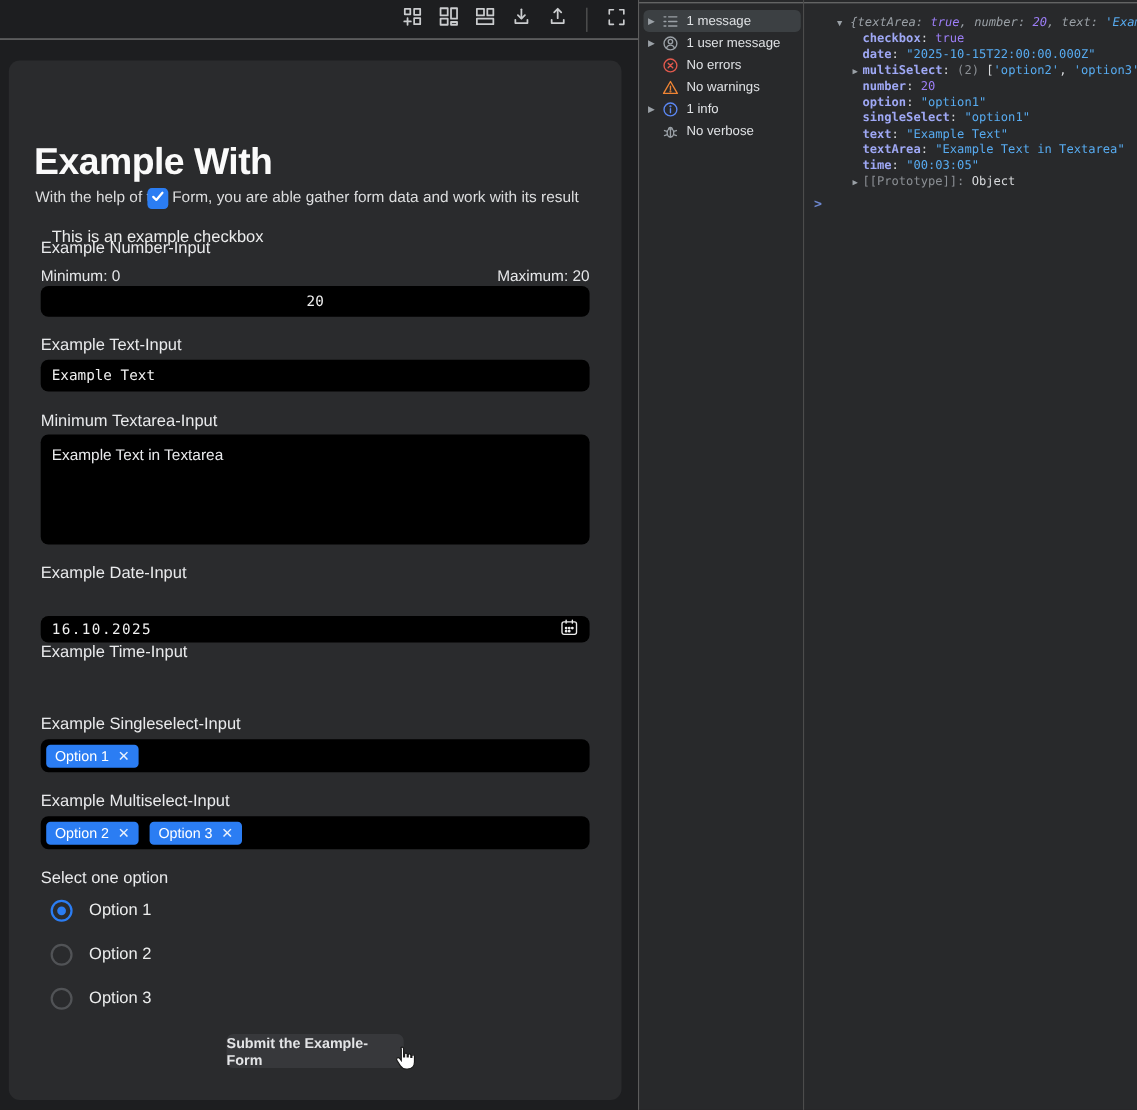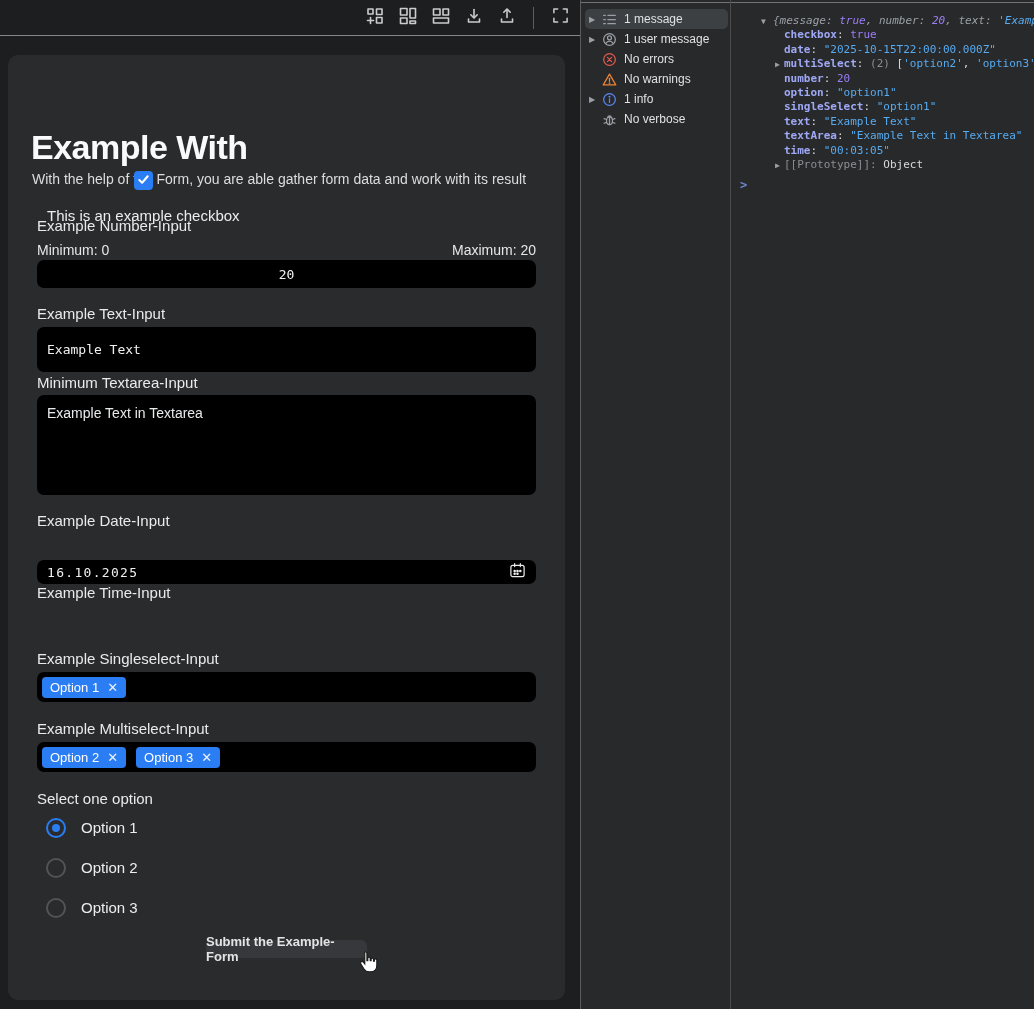--- a/index.html
+++ b/index.html
@@ -41,21 +41,21 @@
   .chip{background:#2b7df3;color:#fff;font-size:13px;height:21px;display:flex;
         align-items:center;gap:8px;padding:0 8px;border-radius:4px;}
   .chip .x{font-size:13px;opacity:.9;cursor:pointer;}
   .radio-row{position:absolute;left:38px;display:flex;align-items:center;gap:15px;height:21px;}
   .radio{width:20px;height:20px;border-radius:50%;position:relative;flex:0 0 20px;}
   .radio.on{border:2.5px solid #2b7df3;}
   .radio.on::after{content:"";position:absolute;width:8px;height:8px;border-radius:50%;
                    background:#2b7df3;left:50%;top:50%;transform:translate(-50%,-50%);}
   .radio.off{border:2px solid #515356;}
   .radio-label{font-size:15px;color:#eceded;}
-  .submit{position:absolute;left:198px;top:885px;width:161px;height:18px;background:#37383b;
+  .submit{position:absolute;left:198px;top:885px;width:161px;height:31px;background:#37383b;
           border-radius:6px;color:#e3e4e6;font-size:13px;font-weight:bold;
           display:flex;align-items:center;justify-content:center;cursor:pointer;}
   .in-icon svg{stroke:#ececec;fill:none;stroke-width:1.3;stroke-linecap:round;}
 
   
   .right-pane{flex:1;background:#28292b;position:relative;display:flex;
               border-left:1px solid #5c5c5c;}
   .top-line{position:absolute;top:2px;left:0;right:0;height:1px;background:#737373;}
   .sidebar{flex:0 0 149px;width:149px;padding-top:9px;}
   .s-row{height:20px;display:flex;align-items:center;margin:0 2px 0 4px;
@@ -154,21 +154,21 @@
       <div class="f-label" style="top:162px">Example Number-Input</div>
       <div class="minmax">
         <span>Minimum: 0</span>
         <span>Maximum: 20</span>
       </div>
       <div class="input center" style="top:205px;height:28px">
         <span>20</span>
       </div>
 
       <div class="f-label" style="top:250px">Example Text-Input</div>
-      <div class="input" style="top:272px;height:45px">
+      <div class="input" style="top:272px;height:29px">
         <span>Example Text</span>
       </div>
 
       <div class="f-label" style="top:319px">Minimum Textarea-Input</div>
       <div class="textarea" style="top:340px;height:100px">
         <span>Example Text in Textarea</span>
       </div>
 
       <div class="f-label" style="top:457px">Example Date-Input</div>
       <div class="input with-icon" style="top:505px;height:24px">
@@ -288,21 +288,21 @@
               <path d="M7 6.5a2 2 0 0 1 4 0M9 6.5v8.5"></path>
           <path d="M2.5 8l3 1M2.5 13.5l3-1M15.5 8l-3 1M15.5 13.5l-3-1"></path>
             </svg>
           </span>
         <span class="s-label">No verbose</span>
       </div>
     </div>
 
     <div class="console">
       <div>
-          <div class="cline top"><span class="tri">▼</span><span class="pv">{message: </span><span class="pvnum">true</span><span class="pv">, </span><span class="pv">number: </span><span class="pvnum">20</span><span class="pv">, </span><span class="pv">text: </span><span class="pvstr">'Example</span></div>
+          <div class="cline top"><span class="tri">▼</span><span class="pv">{textArea: </span><span class="pvnum">true</span><span class="pv">, </span><span class="pv">number: </span><span class="pvnum">20</span><span class="pv">, </span><span class="pv">text: </span><span class="pvstr">'Example</span></div>
           <div class="cline"><span class="key">checkbox</span><span class="plain">: </span><span class="num">true</span></div>
           <div class="cline"><span class="key">date</span><span class="plain">: </span><span class="str">"2025-10-15T22:00:00.000Z"</span></div>
           <div class="cline"><span class="tri">▶</span><span class="key">multiSelect</span><span class="plain">: </span><span class="muted">(2) </span><span class="plain">[</span><span class="str">'option2'</span><span class="plain">, </span><span class="str">'option3'</span></div>
           <div class="cline"><span class="key">number</span><span class="plain">: </span><span class="num">20</span></div>
           <div class="cline"><span class="key">option</span><span class="plain">: </span><span class="str">"option1"</span></div>
           <div class="cline"><span class="key">singleSelect</span><span class="plain">: </span><span class="str">"option1"</span></div>
           <div class="cline"><span class="key">text</span><span class="plain">: </span><span class="str">"Example Text"</span></div>
           <div class="cline"><span class="key">textArea</span><span class="plain">: </span><span class="str">"Example Text in Textarea"</span></div>
           <div class="cline"><span class="key">time</span><span class="plain">: </span><span class="str">"00:03:05"</span></div>
           <div class="cline"><span class="tri">▶</span><span class="muted">[[Prototype]]</span><span class="muted">: </span><span class="plain">Object</span></div>

